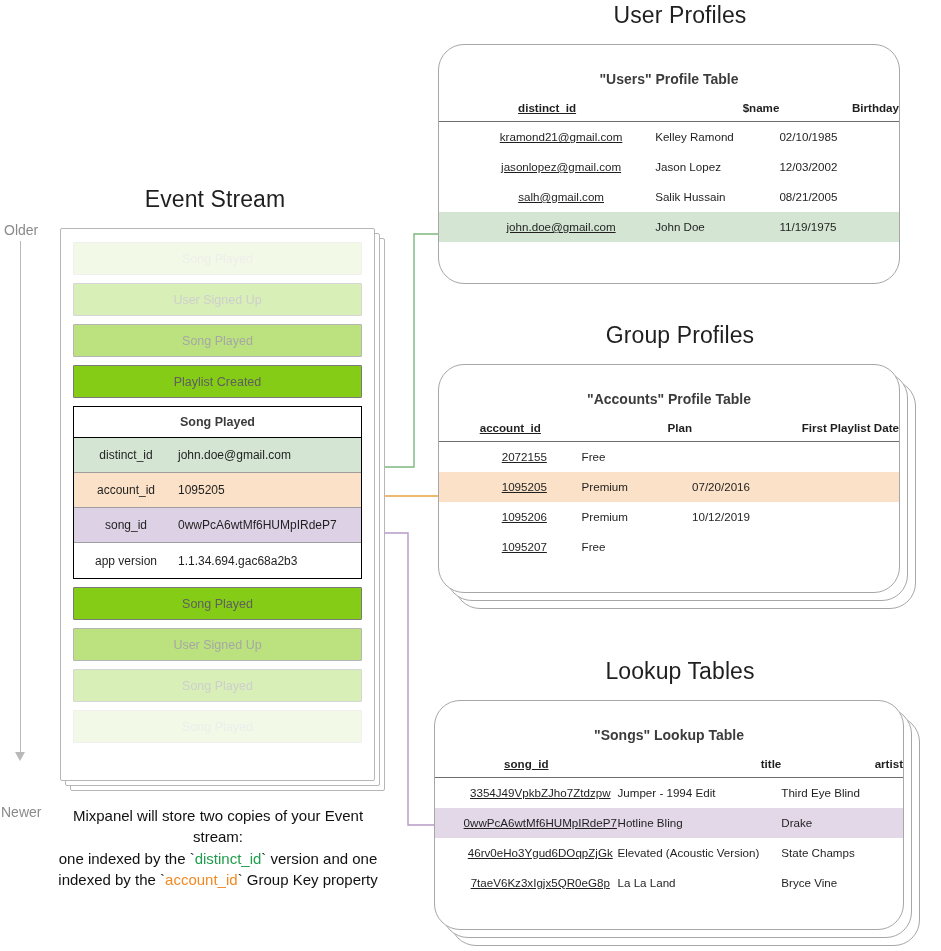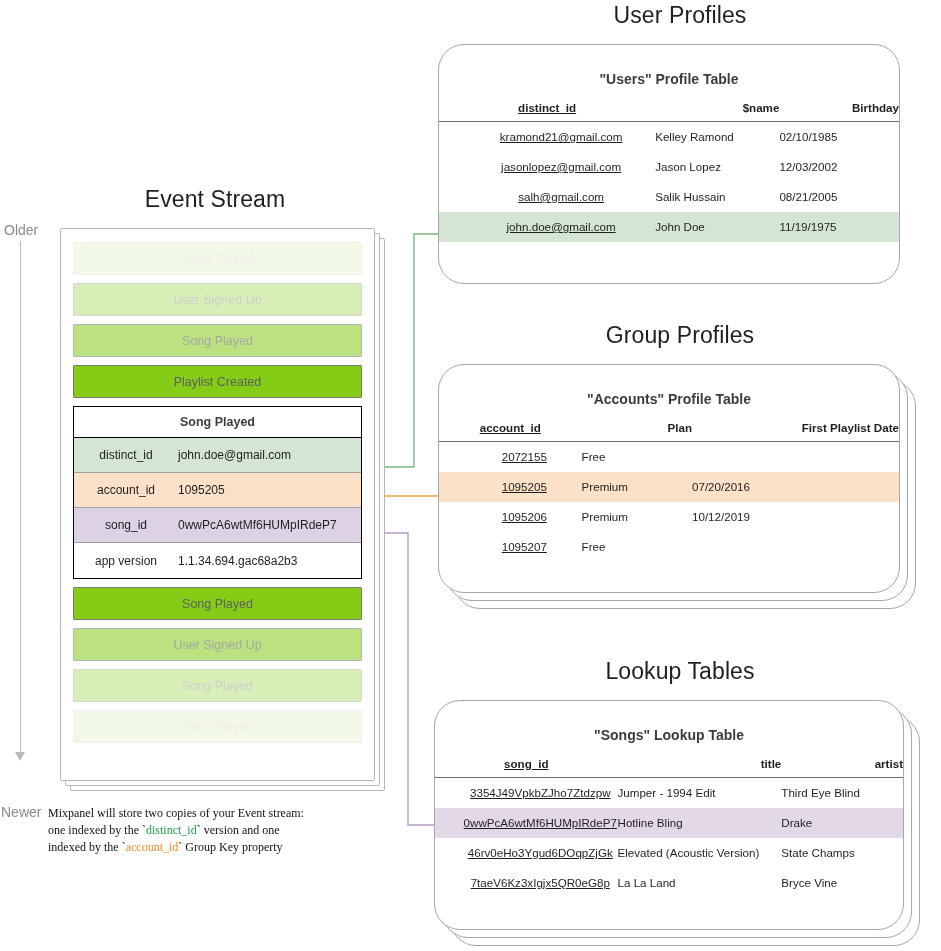--- a/index.html
+++ b/index.html
@@ -108,26 +108,25 @@
   }
   .ev-prop .v { flex: 1; text-align: left; }
   .ev-prop.green  { background: #d4e6d3; }
   .ev-prop.orange { background: #fbe1c7; }
   .ev-prop.purple { background: #ddd2e5; }
   .ev-prop.plain  { background: #ffffff; }
 
   
   .caption {
     position: absolute;
-    text-align: left;
-    font-size: 12px;
+    text-align: center;
+    font-size: 15px;
     line-height: 1.42;
     color: #111111;
     width: 340px;
-    font-family: Liberation Serif, serif;
   }
   .tok-green  { color: #1f9d4d; }
   .tok-orange { color: #f08a24; }
 
   
   .card-stack { position: absolute; }
   .card-shadow {
     position: absolute;
     border: 1.5px solid #a7a7a7;
     border-radius: 26px;

